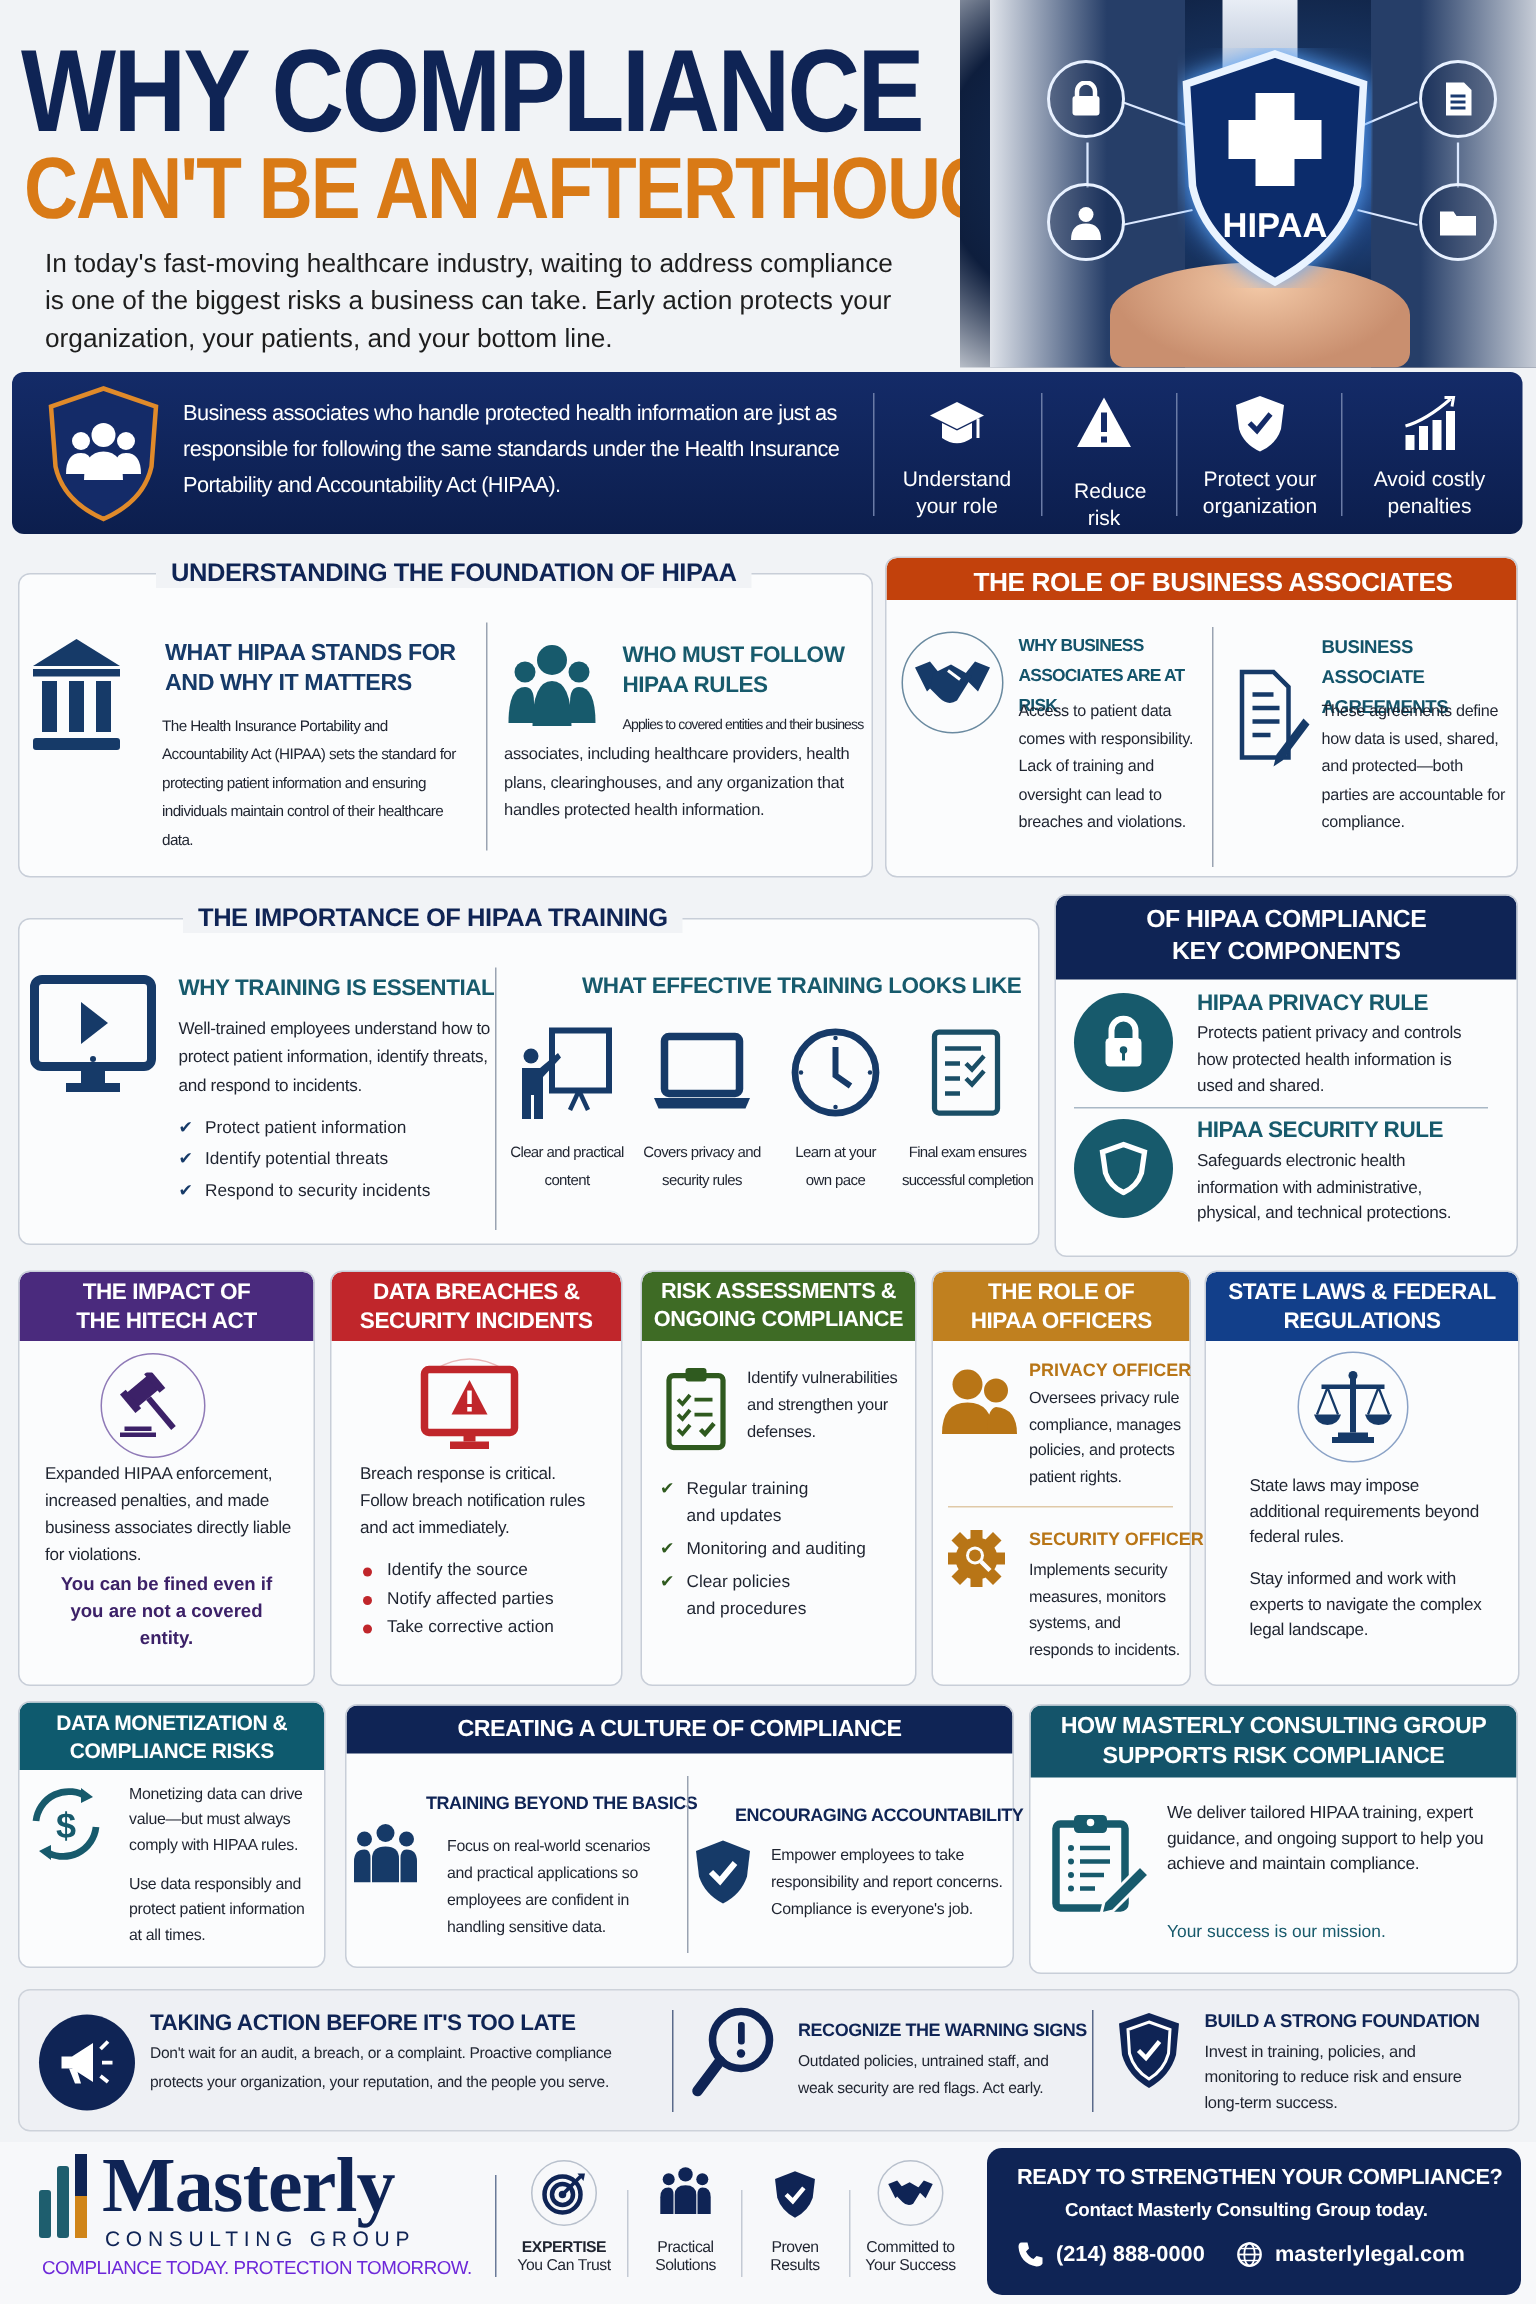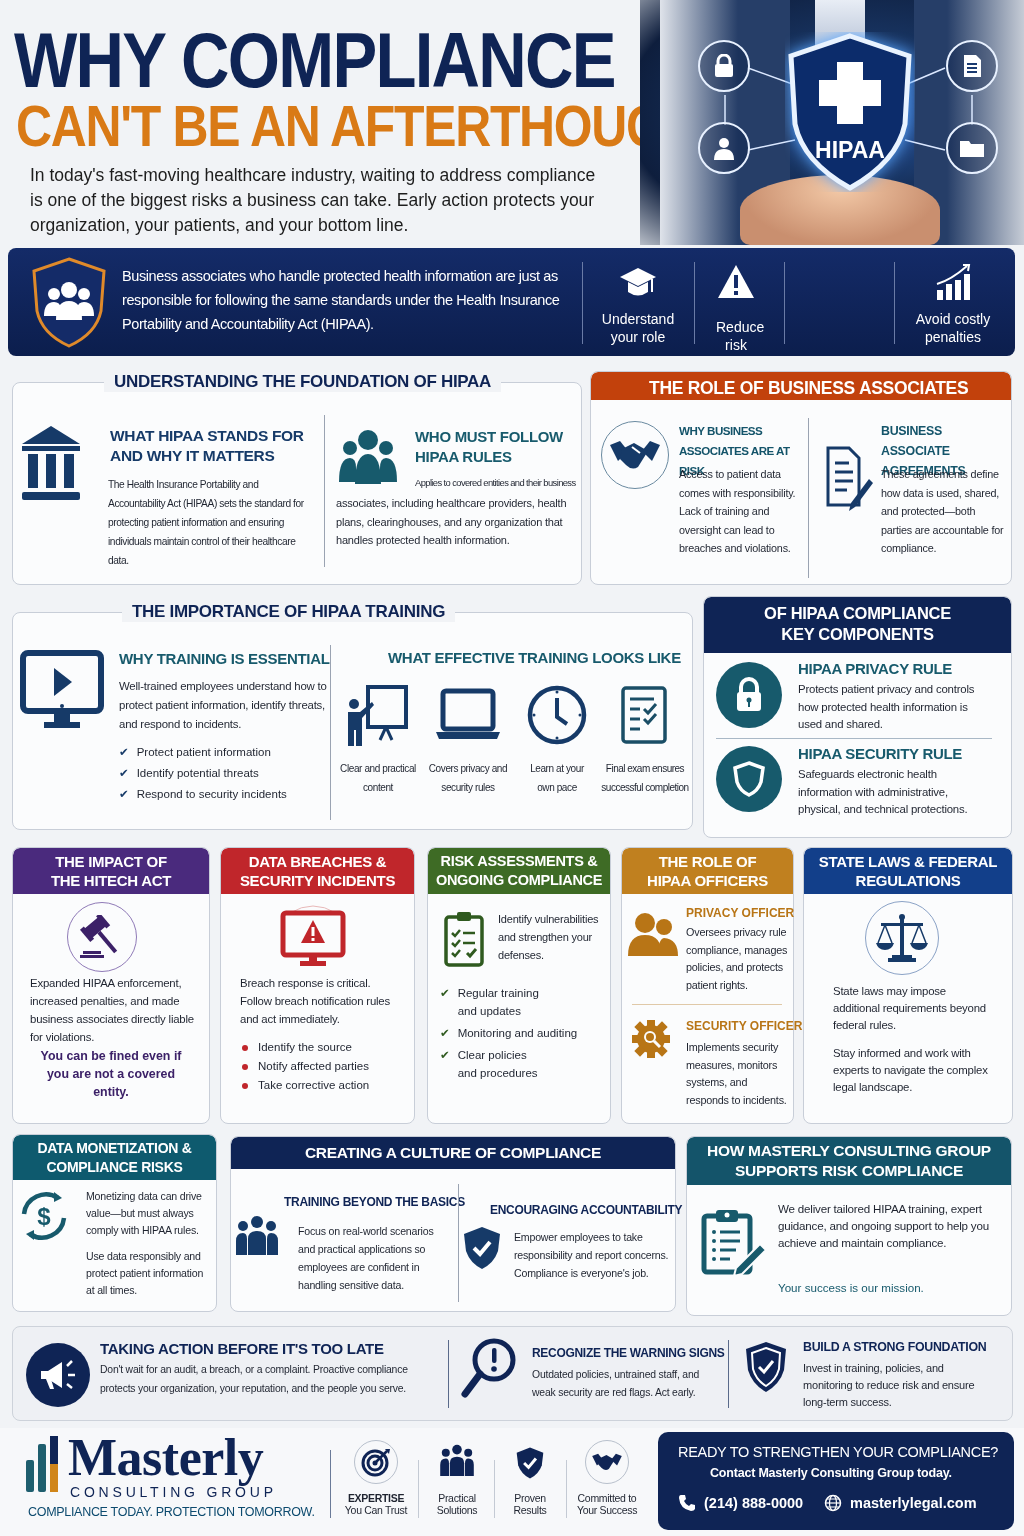--- a/index.html
+++ b/index.html
@@ -136,20 +136,27 @@
   <div class="vsep" style="left:686px"></div>
   <div class="feat" style="left:682px">
     <svg width="40" height="40" viewBox="0 0 40 40">
         <path d="M20 3 L38 36 H2Z" fill="#fff"></path>
         <rect x="18" y="13" width="4" height="13" fill="#142b68"></rect>
         <rect x="18" y="29" width="4" height="4" fill="#142b68"></rect>
       </svg>
     <span style="display:block;width:40px;margin:16px auto">Reduce risk</span>
   </div>
   <div class="vsep" style="left:776px"></div>
+  <div class="feat" style="left:784px;width:96px">
+    <svg width="40" height="40" viewBox="0 0 40 40">
+        <path d="M20 2 L36 8 L34 24 Q31 34 20 39 Q9 34 6 24 L4 8Z" fill="#fff"></path>
+        <path d="M13 20 L18 25 L27 14" stroke="#142b68" stroke-width="3.5" fill="none"></path>
+      </svg>
+    <span>Protect your organization</span>
+  </div>
   <div class="vsep" style="left:886px"></div>
   <div class="feat" style="left:896px;width:98px">
     <svg width="40" height="40" viewBox="0 0 40 40">
         <rect x="4" y="28" width="6" height="10" fill="#fff"></rect>
         <rect x="13" y="22" width="6" height="16" fill="#fff"></rect>
         <rect x="22" y="18" width="6" height="20" fill="#fff"></rect>
         <rect x="31" y="12" width="6" height="26" fill="#fff"></rect>
         <path d="M4 22 Q18 18 34 4" stroke="#fff" stroke-width="2" fill="none"></path>
         <path d="M30 3 L36 3 L35 9" stroke="#fff" stroke-width="2" fill="none"></path>
       </svg>
@@ -533,21 +540,21 @@
 
 <div class="abs" style="left:0;top:1428px;width:1024px;height:108px;background:#f7f8fa"></div>
 <svg class="abs" style="left:26px;top:1434px" width="34" height="60" viewBox="0 0 34 60">
   <rect x="0" y="26" width="8" height="32" rx="2" fill="#1e5e6e"></rect>
     <rect x="12" y="10" width="8" height="48" rx="2" fill="#1e5e6e"></rect>
     <rect x="24" y="2" width="8" height="28" fill="#0f2455"></rect>
     <rect x="24" y="30" width="8" height="28" fill="#d08519"></rect>
 </svg>
 <div class="abs" style="left:68px;top:1428px;font-family:'Liberation Serif',serif;font-size:52px;line-height:60px;color:#0f2455;font-weight:700;letter-spacing:-0.5px">Masterly</div>
 <div class="abs" style="left:70px;top:1484px;font-size:14px;letter-spacing:3.8px;color:#0f2455">CONSULTING GROUP</div>
-<div class="abs" style="left:28px;top:1505px;font-size:12.5px;color:#0c4a6e;letter-spacing:-0.3px">COMPLIANCE TODAY. PROTECTION TOMORROW.</div>
+<div class="abs" style="left:28px;top:1505px;font-size:12.5px;color:#6d28d9;letter-spacing:-0.3px">COMPLIANCE TODAY. PROTECTION TOMORROW.</div>
 <div class="vline" style="left:330px;top:1450px;height:68px;background:#6a7a98"></div>
 
 <div class="abs" style="left:340px;top:1440px;width:72px;text-align:center">
   <div class="icon-c" style="position:relative;margin:0 auto;width:44px;height:44px;border:1.5px solid #b8c0cc">
     <svg width="30" height="30" viewBox="0 0 30 30">
         <circle cx="14" cy="16" r="12" fill="none" stroke="#0f2455" stroke-width="3"></circle>
         <circle cx="14" cy="16" r="7" fill="none" stroke="#0f2455" stroke-width="3"></circle>
         <circle cx="14" cy="16" r="2.5" fill="#0f2455"></circle>
         <line x1="14" y1="16" x2="26" y2="4" stroke="#0f2455" stroke-width="2.5"></line>
         <path d="M24 2 L29 2 L28 7Z" fill="#0f2455"></path>
@@ -585,21 +592,21 @@
         <path d="M2 8 L12 4 L20 14 L10 24Z" fill="#0f2455"></path>
         <path d="M52 8 L42 4 L34 14 L44 24Z" fill="#0f2455"></path>
         <path d="M14 12 L26 6 L40 14 L30 30 Q24 34 18 28 L12 22Z" fill="#0f2455"></path>
       </svg>
   </div>
   <div style="font-size:10.5px;margin-top:8px;color:#1f2430;letter-spacing:-0.3px">Committed to</div>
   <div style="font-size:10.5px;color:#1f2430;letter-spacing:-0.3px">Your Success</div>
 </div>
 
 <div class="abs" style="left:658px;top:1432px;width:356px;height:98px;background:#0f2455;border-radius:10px;color:#fff">
-  <div style="position:absolute;left:20px;top:12px;font-size:14.5px;font-weight:400;letter-spacing:-0.3px">READY TO STRENGTHEN YOUR COMPLIANCE?</div>
+  <div style="position:absolute;left:20px;top:12px;font-size:14.5px;font-weight:700;letter-spacing:-0.3px">READY TO STRENGTHEN YOUR COMPLIANCE?</div>
   <div style="position:absolute;left:52px;top:34px;font-size:12.5px;font-weight:700;letter-spacing:-0.2px">Contact Masterly Consulting Group today.</div>
   <div style="position:absolute;left:20px;top:62px;display:flex;align-items:center;gap:8px;cursor:pointer">
     <svg width="18" height="18" viewBox="0 0 18 18">
         <path d="M3 1 L7 1 L8 5 L6 7 Q8 11 11 12 L13 10 L17 11 L17 15 Q16 17 13 17 Q2 15 1 4 Q1 1 3 1Z" fill="#fff"></path>
       </svg>
     <span style="font-size:14.5px;font-weight:700">(214) 888-0000</span>
   </div>
   <div style="position:absolute;left:166px;top:62px;display:flex;align-items:center;gap:8px;cursor:pointer">
     <svg width="18" height="18" viewBox="0 0 18 18">
         <circle cx="9" cy="9" r="7.5" fill="none" stroke="#fff" stroke-width="1.5"></circle>

